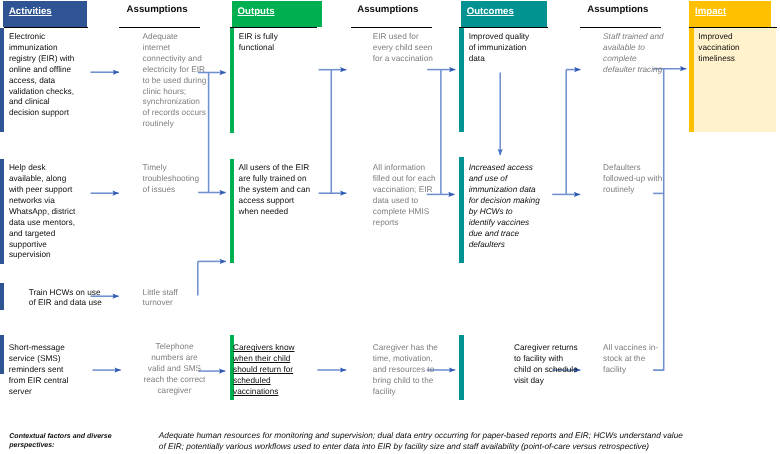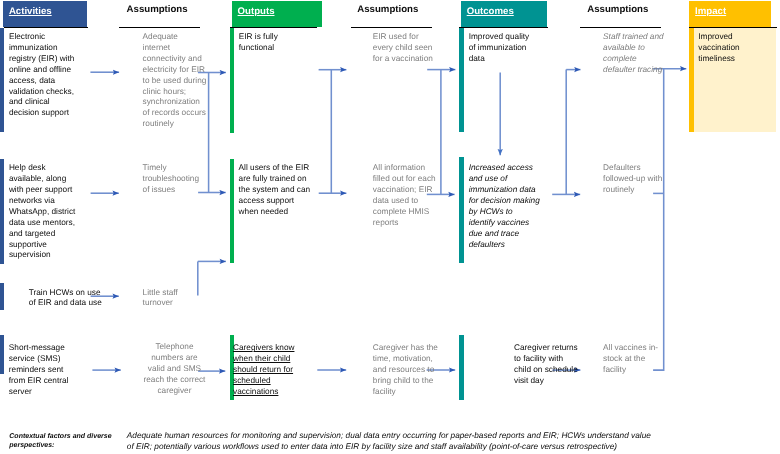--- a/index.html
+++ b/index.html
@@ -7,21 +7,21 @@
        font-family:"Liberation Sans",sans-serif;-webkit-font-smoothing:antialiased;text-rendering:geometricPrecision;}
   .hdr{position:absolute;font-weight:bold;font-size:9.65px;color:#ffffff;box-sizing:border-box;}
   .hdr > span{position:absolute;left:5.8px;top:5.3px;line-height:9.65px;white-space:nowrap;text-decoration:underline;}
   .hdr-plain{position:absolute;font-weight:bold;font-size:9.65px;line-height:9.65px;color:#0d0d0d;white-space:nowrap;}
   .rule{position:absolute;height:1.4px;background:#000000;}
   .bar{position:absolute;}
   .txt{position:absolute;font-size:8.25px;line-height:10.88px;color:#0d0d0d;}
   .txt.grey{color:#7f7f7f;margin-left:16px;}
   svg.arrows{position:absolute;left:0;top:0;width:780px;height:454px;overflow:visible;}
   .foot-l{position:absolute;font-weight:bold;font-style:italic;font-size:7px;line-height:9.1px;color:#0d0d0d;}
-  .foot-r{position:absolute;font-style:italic;font-size:8.25px;line-height:11.2px;color:#0d0d0d;}
+  .foot-r{position:absolute;font-style:italic;font-size:8.25px;line-height:11.2px;color:#0d0d0d;margin-left:32px;}
 </style>
 </head>
 <body>
 
 <svg class="arrows" viewBox="0 0 780 454">
   <defs>
     <marker id="ah" markerWidth="7.4" markerHeight="6" refX="6.5" refY="3" orient="auto" markerUnits="userSpaceOnUse">
       <path d="M0.2,0.35 L6.5,3 L0.2,5.65 L1.4,3 Z" fill="#2e59b5"></path>
     </marker>
     <marker id="ahd" markerWidth="7.4" markerHeight="6" refX="6.5" refY="3" orient="auto" markerUnits="userSpaceOnUse">

